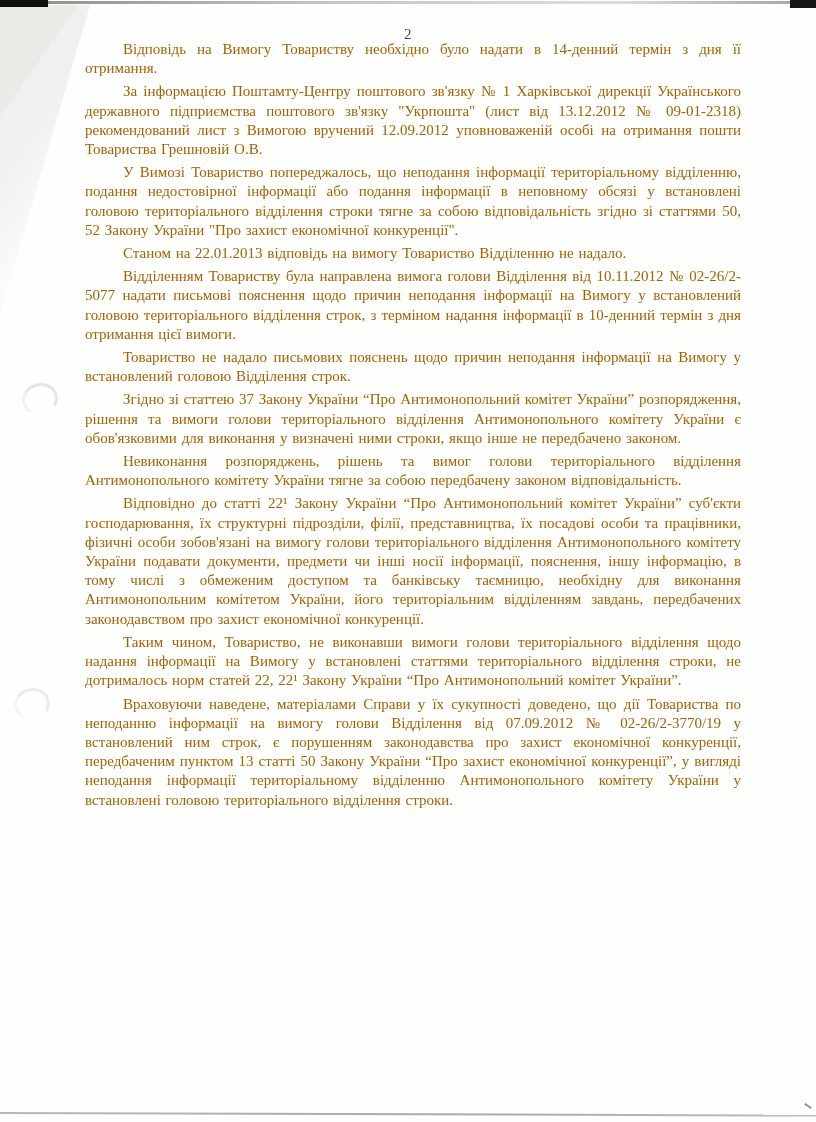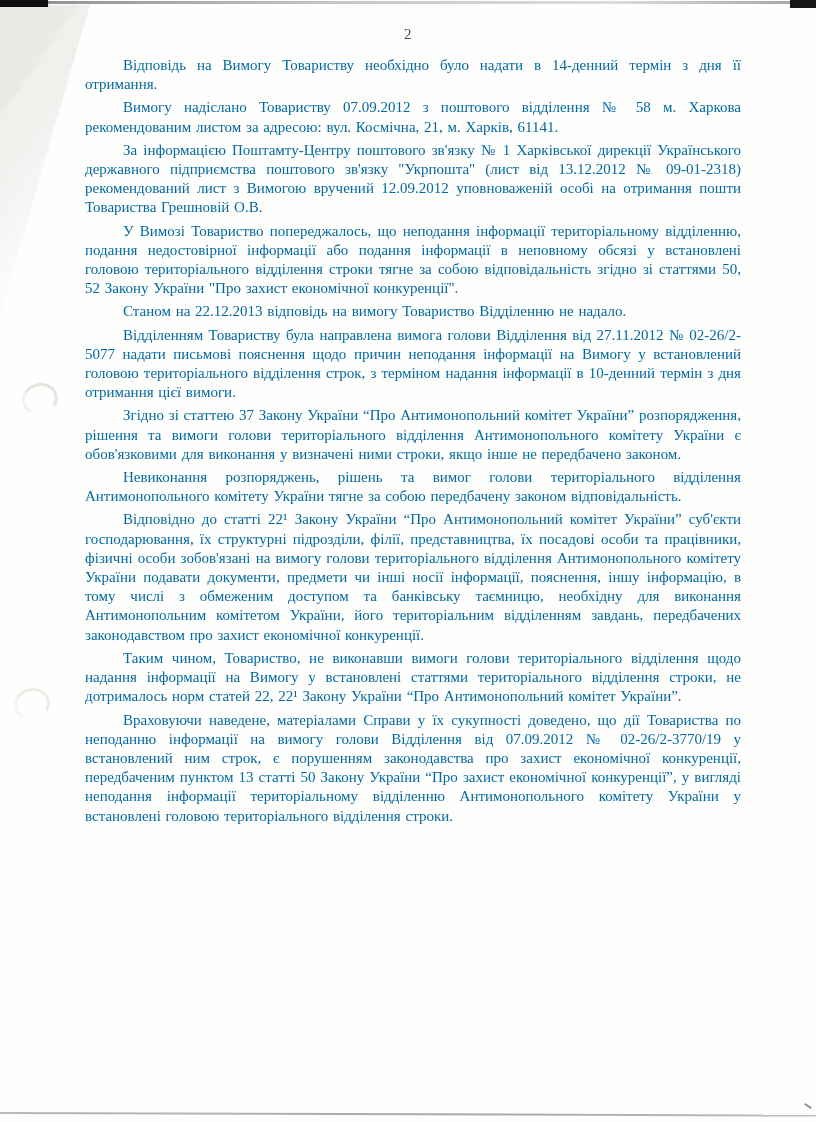--- a/index.html
+++ b/index.html
@@ -53,22 +53,22 @@
     background: #8f8f8b; transform: rotate(35deg);
   }
 
   
   .page-number {
     position: absolute; top: 26px; left: 0; width: 816px;
     text-align: center;
     font-size: 15px; color: #4a4a48; letter-spacing: .5px;
   }
   .content {
-    position: absolute; top: 56px; left: 85px; width: 656px;
-    color: #0369a1;
+    position: absolute; top: 40px; left: 85px; width: 656px;
+    color: #a16207;
   }
   .content p {
     margin: 0 0 4px 0;
     font-size: 15px;
     line-height: 19.2px;
     text-align: justify;
     text-indent: 38px;
     word-spacing: 1px;
   }
 </style>
@@ -84,25 +84,25 @@
   <div class="artifact top-right-mark"></div>
   <div class="artifact ring ring-1"></div>
   <div class="artifact ring ring-2"></div>
   <div class="artifact bottom-edge-line"></div>
   <div class="artifact bottom-right-tick"></div>
 
   <div class="page-number">2</div>
 
   <div class="content">
       <p>Відповідь на Вимогу Товариству необхідно було надати в 14-денний термін з дня її отримання.</p>
-      <p>Вимогу надіслано Товариству 07.09.2012 з поштового відділення № 58 м. Харкова рекомендованим листом за адресою: вул. Космічна, 21, м. Харків, 61141.</p>
       <p>За інформацією Поштамту-Центру поштового зв'язку № 1 Харківської дирекції Українського державного підприємства поштового зв'язку "Укрпошта" (лист від 13.12.2012 № 09-01-2318) рекомендований лист з Вимогою вручений 12.09.2012 уповноваженій особі на отримання пошти Товариства Грешновій О.В.</p>
       <p>У Вимозі Товариство попереджалось, що неподання інформації територіальному відділенню, подання недостовірної інформації або подання інформації в неповному обсязі у встановлені головою територіального відділення строки тягне за собою відповідальність згідно зі статтями 50, 52 Закону України "Про захист економічної конкуренції".</p>
-      <p>Станом на 22.12.2013 відповідь на вимогу Товариство Відділенню не надало.</p>
-      <p>Відділенням Товариству була направлена вимога голови Відділення від 27.11.2012 № 02-26/2-5077 надати письмові пояснення щодо причин неподання інформації на Вимогу у встановлений головою територіального відділення строк, з терміном надання інформації в 10-денний термін з дня отримання цієї вимоги.</p>
+      <p>Станом на 22.01.2013 відповідь на вимогу Товариство Відділенню не надало.</p>
+      <p>Відділенням Товариству була направлена вимога голови Відділення від 10.11.2012 № 02-26/2-5077 надати письмові пояснення щодо причин неподання інформації на Вимогу у встановлений головою територіального відділення строк, з терміном надання інформації в 10-денний термін з дня отримання цієї вимоги.</p>
+      <p>Товариство не надало письмових пояснень щодо причин неподання інформації на Вимогу у встановлений головою Відділення строк.</p>
       <p>Згідно зі статтею 37 Закону України “Про Антимонопольний комітет України” розпорядження, рішення та вимоги голови територіального відділення Антимонопольного комітету України є обов'язковими для виконання у визначені ними строки, якщо інше не передбачено законом.</p>
       <p>Невиконання розпоряджень, рішень та вимог голови територіального відділення Антимонопольного комітету України тягне за собою передбачену законом відповідальність.</p>
       <p>Відповідно до статті 22¹ Закону України “Про Антимонопольний комітет України” суб'єкти господарювання, їх структурні підрозділи, філії, представництва, їх посадові особи та працівники, фізичні особи зобов'язані на вимогу голови територіального відділення Антимонопольного комітету України подавати документи, предмети чи інші носії інформації, пояснення, іншу інформацію, в тому числі з обмеженим доступом та банківську таємницю, необхідну для виконання Антимонопольним комітетом України, його територіальним відділенням завдань, передбачених законодавством про захист економічної конкуренції.</p>
       <p>Таким чином, Товариство, не виконавши вимоги голови територіального відділення щодо надання інформації на Вимогу у встановлені статтями територіального відділення строки, не дотрималось норм статей 22, 22¹ Закону України “Про Антимонопольний комітет України”.</p>
       <p>Враховуючи наведене, матеріалами Справи у їх сукупності доведено, що дії Товариства по неподанню інформації на вимогу голови Відділення від 07.09.2012 № 02-26/2-3770/19 у встановлений ним строк, є порушенням законодавства про захист економічної конкуренції, передбаченим пунктом 13 статті 50 Закону України “Про захист економічної конкуренції”, у вигляді неподання інформації територіальному відділенню Антимонопольного комітету України у встановлені головою територіального відділення строки.</p>
     </div>
 
 </div>
 
 </body></html>

